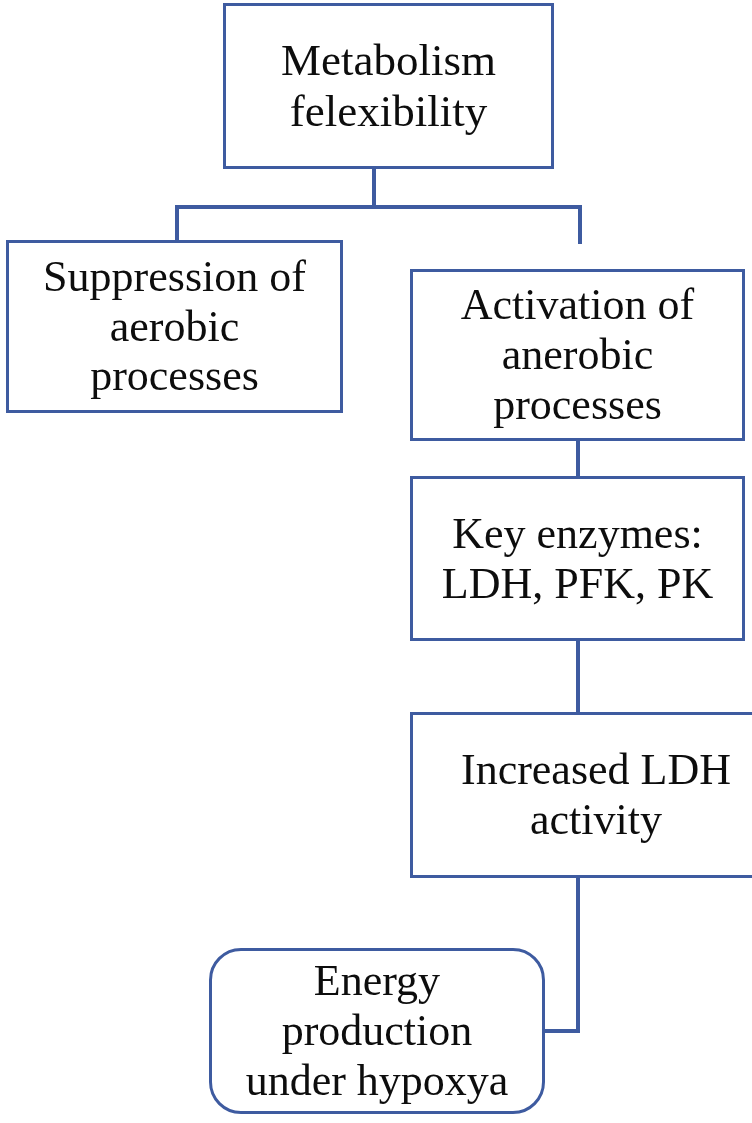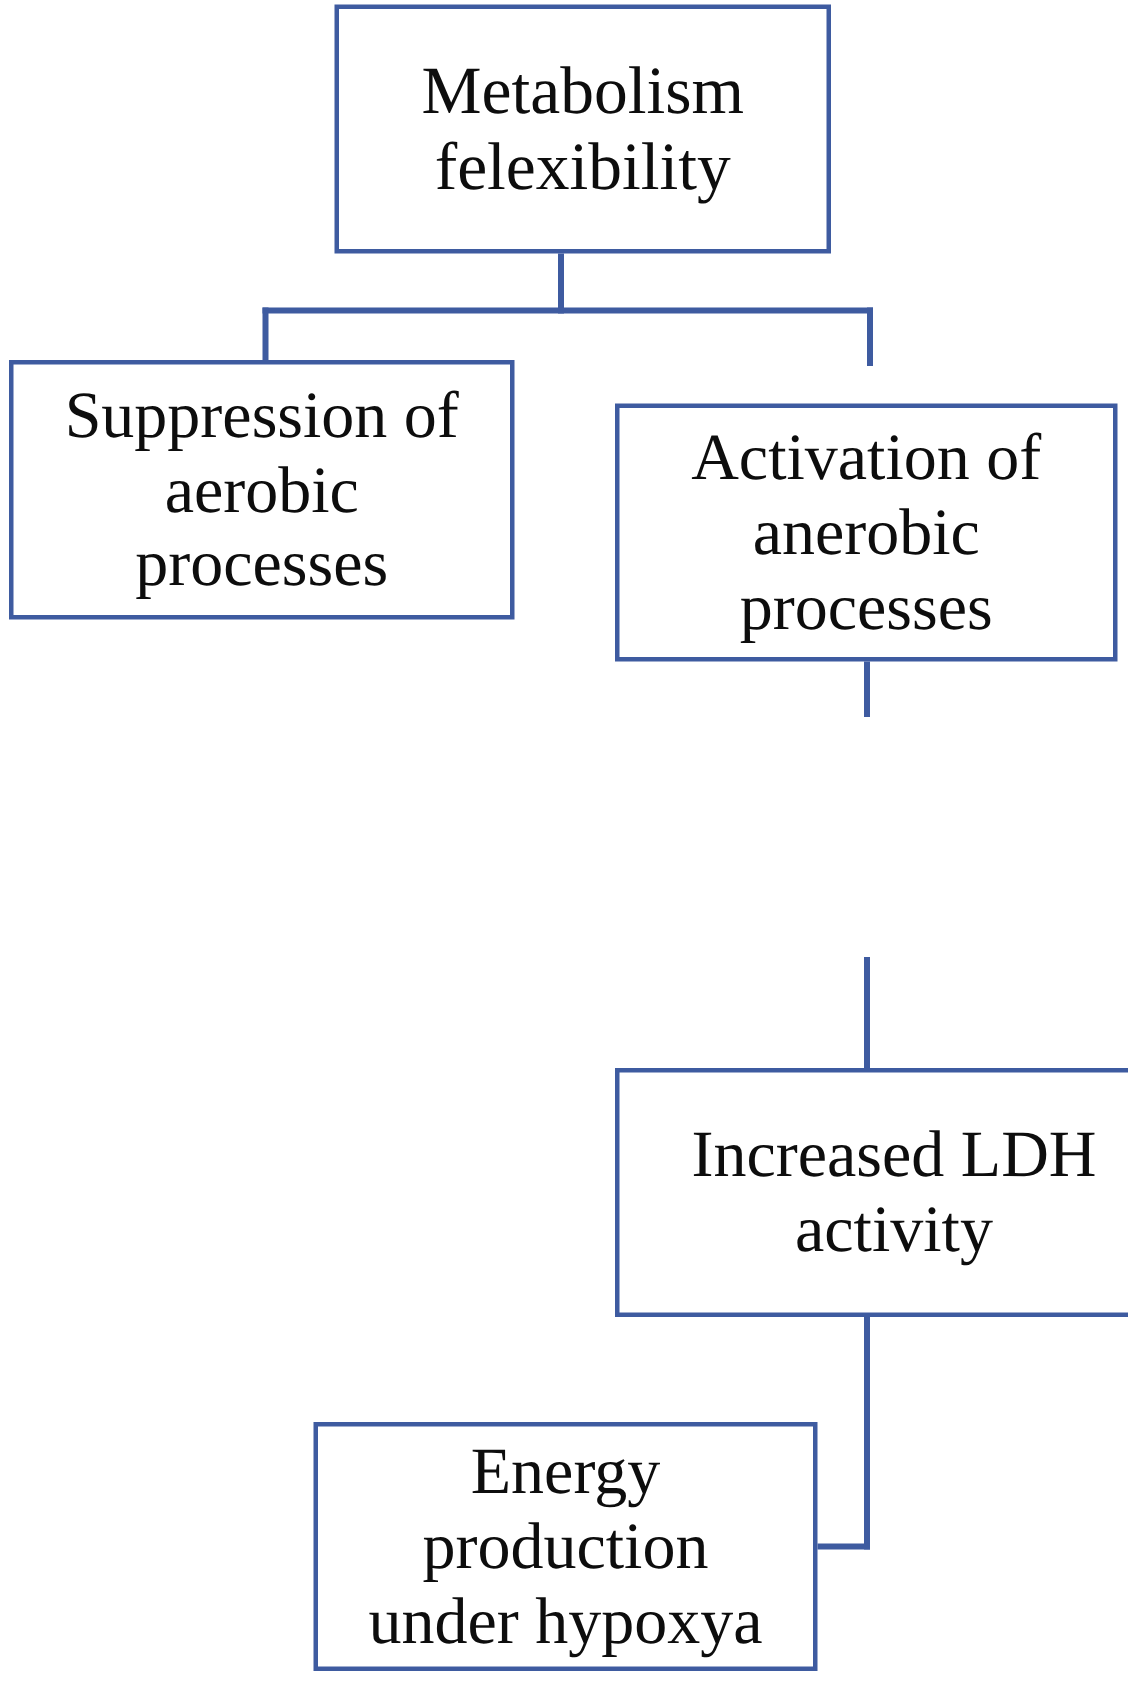--- a/index.html
+++ b/index.html
@@ -98,25 +98,29 @@
 aerobic
 processes</span>
   </div>
 
   <div class="node" id="node-activate" style="color: rgb(13, 13, 13); margin-top: 28px;">
     <span class="node-text">Activation of
 anerobic
 processes</span>
   </div>
 
+  <div class="node" id="node-enzymes" style="color: rgb(13, 13, 13);">
+    <span class="node-text">Key enzymes:
+LDH, PFK, PK</span>
+  </div>
 
   <div class="node" id="node-ldh" style="color: rgb(13, 13, 13);">
     <span class="node-text">Increased LDH
 activity</span>
   </div>
 
-  <div class="node" id="node-energy" style="color: rgb(13, 13, 13);">
+  <div class="node" id="node-energy" style="color: rgb(13, 13, 13); border-radius: 32px;">
     <span class="node-text">Energy
 production
 under hypoxya</span>
   </div>
 
 </div>
 
 </body></html>

